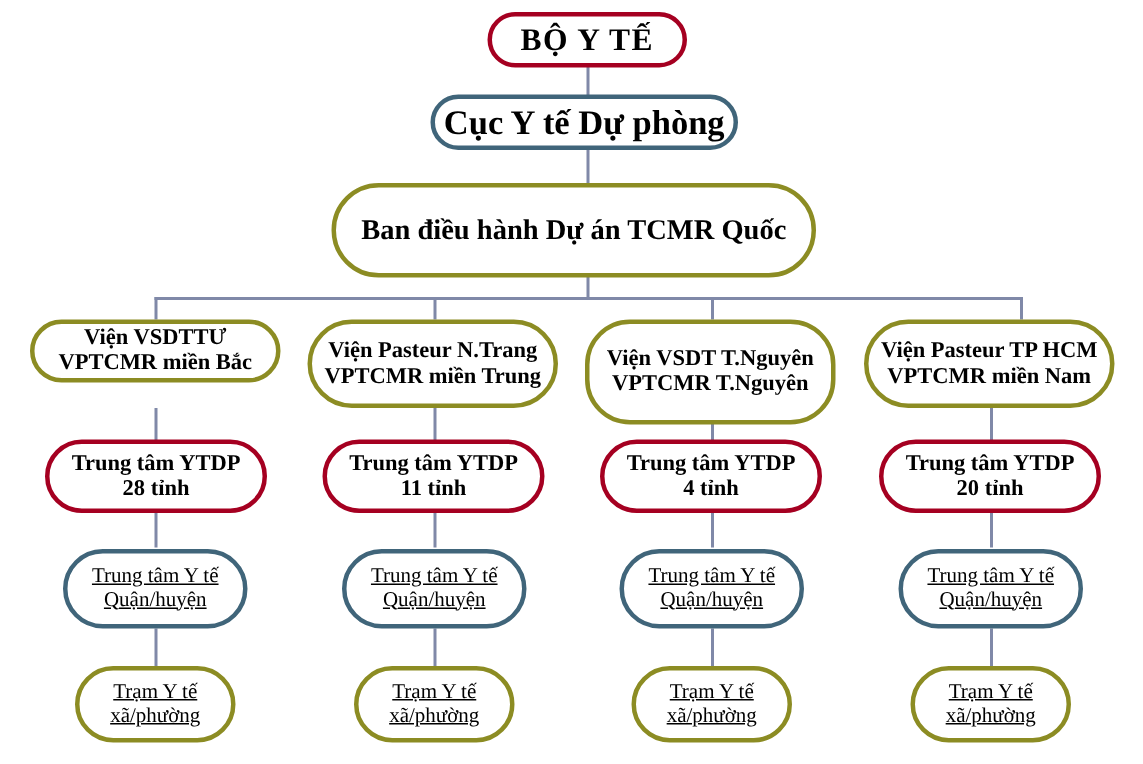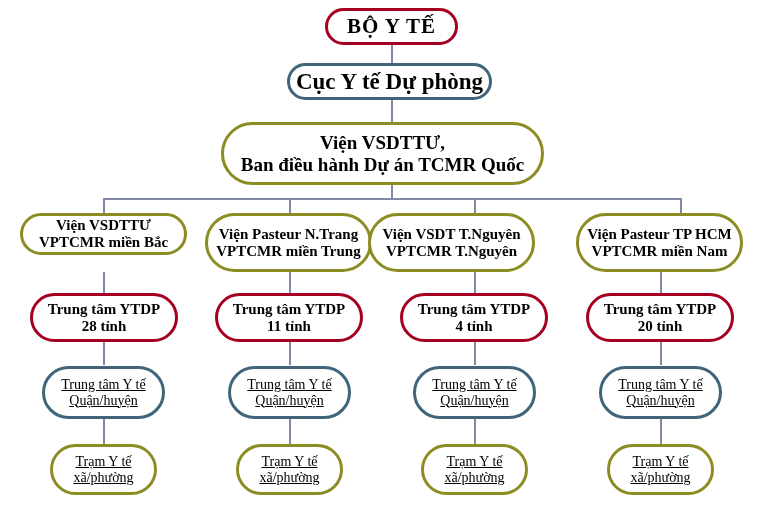--- a/index.html
+++ b/index.html
@@ -90,33 +90,32 @@
 
   <div class="node c-red bold" style="left:325px; top:8px; width:133px; height:37px; border-radius:19px; font-size:21px; letter-spacing:1px;">
     <span class="ln">BỘ Y TẾ</span>
   </div>
 
   <div class="node c-blue bold" style="left:287px; top:63px; width:205px; height:37px; border-radius:19px; font-size:23px;">
     <span class="ln">Cục Y tế Dự phòng</span>
   </div>
 
   <div class="node c-olive bold" style="left:221px; top:122px; width:323px; height:63px; border-radius:32px; font-size:19px;">
-    <span class="ln">Viện VSDTTƯ,</span>
     <span class="ln">Ban điều hành Dự án TCMR Quốc</span>
   </div>
 
   <div class="node c-olive bold" style="left:20px; top:213px; width:167px; height:42px; border-radius:30px; font-size:15px;">
     <span class="ln">Viện VSDTTƯ</span>
     <span class="ln">VPTCMR miền Bắc</span>
   </div>
   <div class="node c-olive bold" style="left:205px; top:213px; width:167px; height:59px; border-radius:30px; font-size:15px;">
     <span class="ln">Viện Pasteur N.Trang</span>
     <span class="ln">VPTCMR miền Trung</span>
   </div>
-  <div class="node c-olive bold" style="left:368px; top:213px; width:167px; height:59px; border-radius:30px; font-size:15px;">
+  <div class="node c-olive bold" style="left:390px; top:213px; width:167px; height:70px; border-radius:30px; font-size:15px;">
     <span class="ln">Viện VSDT T.Nguyên</span>
     <span class="ln">VPTCMR T.Nguyên</span>
   </div>
   <div class="node c-olive bold" style="left:576px; top:213px; width:167px; height:59px; border-radius:30px; font-size:15px;">
     <span class="ln">Viện Pasteur TP HCM</span>
     <span class="ln">VPTCMR miền Nam</span>
   </div>
 
   <div class="node c-red bold" style="left:30px; top:293px; width:148px; height:49px; border-radius:25px; font-size:15px;">
     <span class="ln">Trung tâm YTDP</span>

